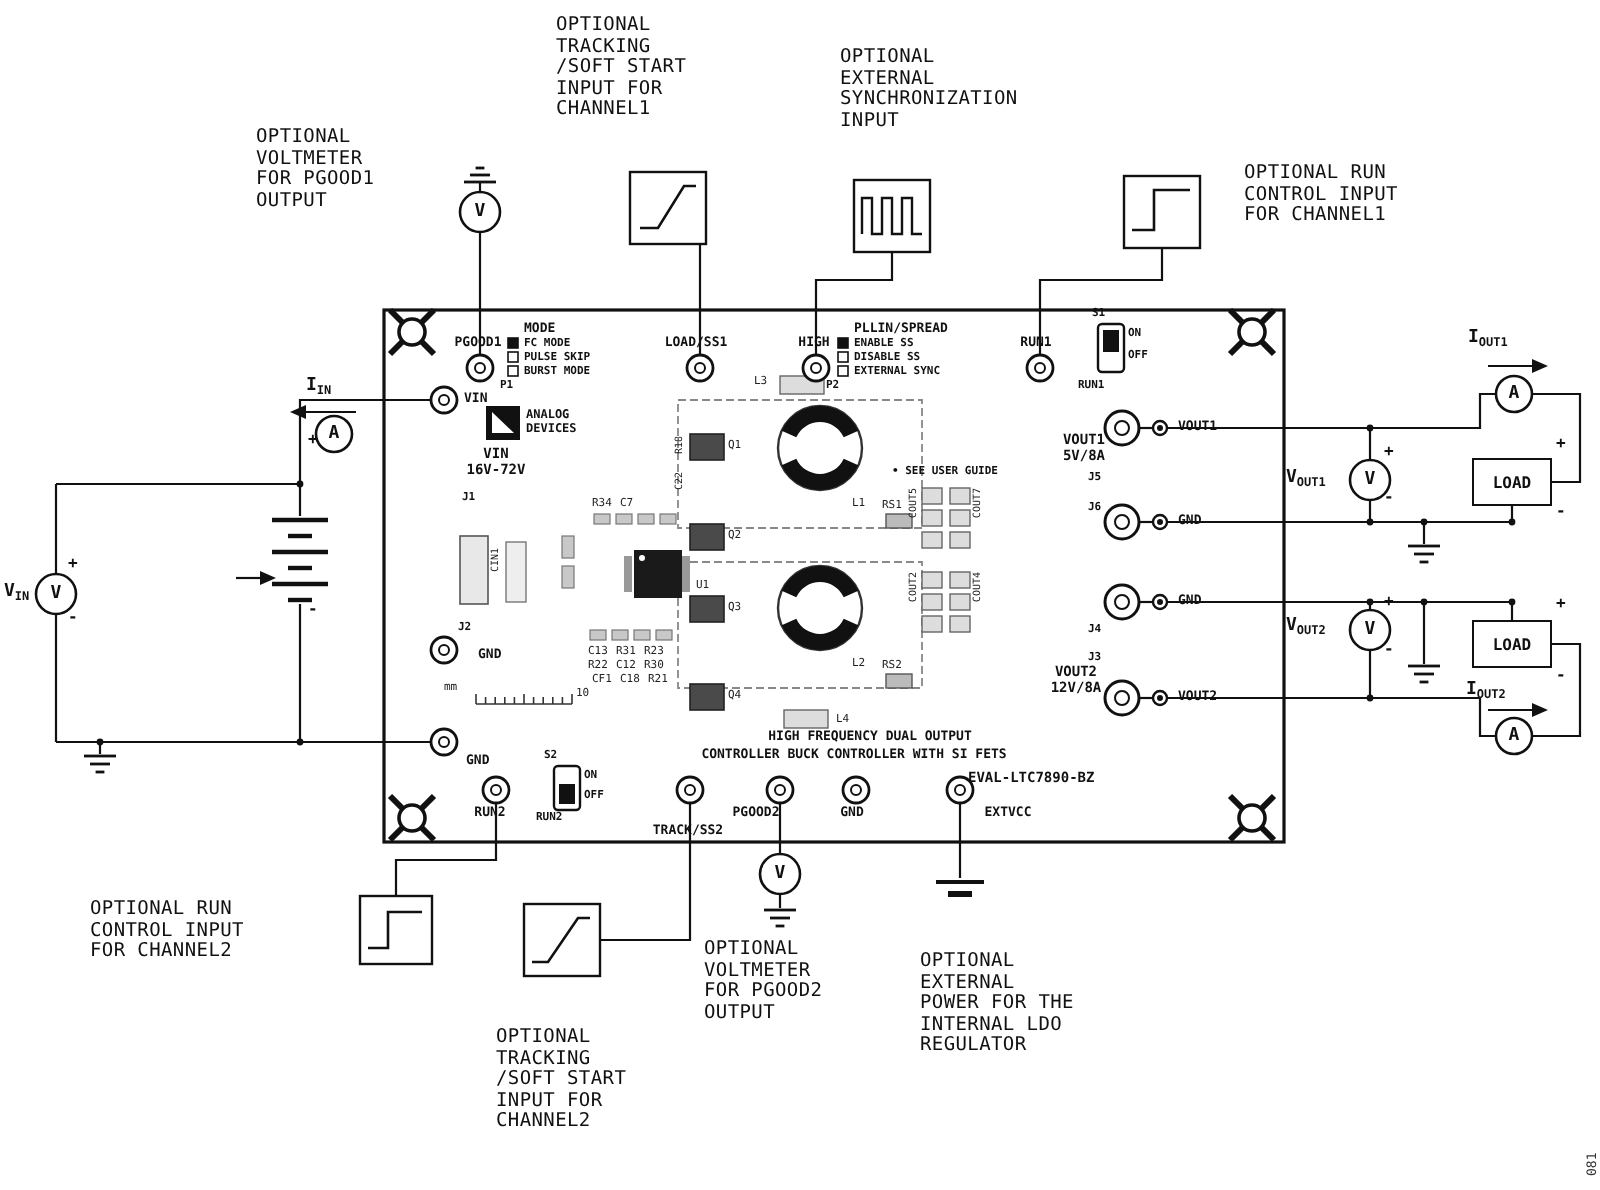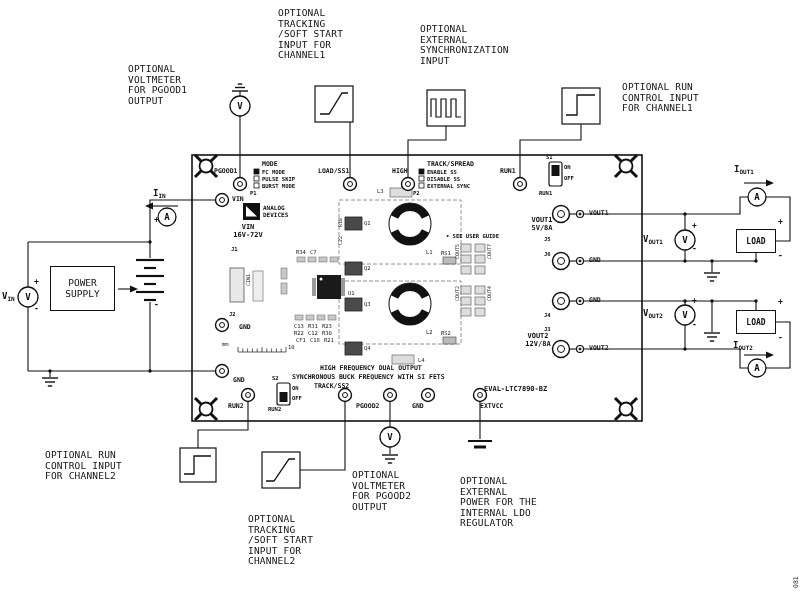--- a/index.html
+++ b/index.html
@@ -14,21 +14,21 @@
   .vert{writing-mode:vertical-rl;transform:rotate(180deg);font-size:5px;}
   .mletter{position:absolute;width:20px;text-align:center;font-size:9px;font-weight:bold;}
   .sig{position:absolute;font-size:9px;font-weight:bold;}
   .sig .sub{font-size:6px;vertical-align:-2px;}
   .pm{position:absolute;font-size:8px;font-weight:bold;}
   .loadbox{position:absolute;border:1.5px solid #111;display:flex;align-items:center;justify-content:center;
            font-size:8px;font-weight:bold;background:#fff;}
   .psbox{position:absolute;border:1.5px solid #111;display:flex;align-items:center;justify-content:center;
          text-align:center;white-space:pre-line;font-size:9.5px;line-height:10.6px;background:#fff;}
   .fig{position:absolute;font-size:6.5px;transform:rotate(-90deg);transform-origin:0 0;color:#333;}
-  .ctr{text-align:left;}
+  .ctr{text-align:center;}
 </style>
 </head>
 <body>
 
 <div id="canvas">
 
 <svg id="gfx" width="800" height="595" viewBox="0 0 800 595">
 
   <g>
     <rect x="192" y="155" width="450" height="266" fill="#fff" stroke="#111" stroke-width="1.6"></rect>
@@ -421,35 +421,33 @@
 <div class="ann" style="left:352px;top:470px">OPTIONAL
 VOLTMETER
 FOR PGOOD2
 OUTPUT</div>
 <div class="ann" style="left:460px;top:476px">OPTIONAL
 EXTERNAL
 POWER FOR THE
 INTERNAL LDO
 REGULATOR</div>
 
-<div class="psbox" style="left:50px;top:266px;width:63px;height:43px">POWER
-SUPPLY</div>
 
 <div class="loadbox" style="left:736px;top:229px;width:38px;height:22px">LOAD</div>
 <div class="loadbox" style="left:736px;top:310px;width:38px;height:22px">LOAD</div>
 
 <div class="blbl ctr" style="left:214px;top:168px;width:50px">PGOOD1</div>
 <div class="blbl" style="left:262px;top:161px">MODE</div>
 <div class="blbl t5" style="left:262px;top:169px">FC MODE</div>
 <div class="blbl t5" style="left:262px;top:176px">PULSE SKIP</div>
 <div class="blbl t5" style="left:262px;top:183px">BURST MODE</div>
 <div class="blbl t5" style="left:250px;top:190px">P1</div>
 <div class="blbl ctr" style="left:318px;top:168px;width:60px">LOAD/SS1</div>
 <div class="blbl ctr" style="left:392px;top:168px;width:30px">HIGH</div>
-<div class="blbl" style="left:427px;top:161px">TRACK/SPREAD</div>
+<div class="blbl" style="left:427px;top:161px">PLLIN/SPREAD</div>
 <div class="blbl t5" style="left:427px;top:169px">ENABLE SS</div>
 <div class="blbl t5" style="left:427px;top:176px">DISABLE SS</div>
 <div class="blbl t5" style="left:427px;top:183px">EXTERNAL SYNC</div>
 <div class="blbl t5" style="left:413px;top:190px">P2</div>
 <div class="blbl ctr" style="left:500px;top:168px;width:36px">RUN1</div>
 <div class="blbl t5" style="left:546px;top:154px">S1</div>
 <div class="blbl t5" style="left:564px;top:164px">ON</div>
 <div class="blbl t5" style="left:564px;top:175px">OFF</div>
 <div class="blbl t5" style="left:539px;top:190px">RUN1</div>
 
@@ -472,30 +470,30 @@
 <div class="blbl t5" style="left:544px;top:326px">J3</div>
 <div class="blbl" style="left:589px;top:345px">VOUT2</div>
 <div class="spec" style="left:516px;top:333px;width:44px">VOUT2
 12V/8A</div>
 
 <div class="blbl ctr" style="left:228px;top:403px;width:34px">RUN2</div>
 <div class="blbl t5" style="left:272px;top:375px">S2</div>
 <div class="blbl t5" style="left:292px;top:385px">ON</div>
 <div class="blbl t5" style="left:292px;top:395px">OFF</div>
 <div class="blbl t5" style="left:268px;top:406px">RUN2</div>
-<div class="blbl ctr" style="left:314px;top:383px;width:60px">TRACK/SS2</div>
+<div class="blbl ctr" style="left:314px;top:412px;width:60px">TRACK/SS2</div>
 <div class="blbl ctr" style="left:356px;top:403px;width:44px">PGOOD2</div>
 <div class="blbl ctr" style="left:412px;top:403px;width:28px">GND</div>
 <div class="blbl ctr" style="left:480px;top:403px;width:48px">EXTVCC</div>
 
 <div class="blbl" style="left:263px;top:204px;font-size:6px">ANALOG</div>
 <div class="blbl" style="left:263px;top:211px;font-size:6px">DEVICES</div>
 <div class="blbl t5" style="left:446px;top:233px">• SEE USER GUIDE</div>
 <div class="blbl ctr" style="left:320px;top:365px;width:230px">HIGH FREQUENCY DUAL OUTPUT</div>
-<div class="blbl ctr" style="left:292px;top:374px;width:270px">SYNCHRONOUS BUCK FREQUENCY WITH SI FETS</div>
+<div class="blbl ctr" style="left:292px;top:374px;width:270px">CONTROLLER BUCK CONTROLLER WITH SI FETS</div>
 <div class="blbl" style="left:484px;top:386px;font-size:7px">EVAL-LTC7890-BZ</div>
 <div class="clbl" style="left:222px;top:341px">mm</div>
 <div class="clbl" style="left:288px;top:344px">10</div>
 
 <div class="clbl" style="left:364px;top:220px">Q1</div>
 <div class="clbl" style="left:364px;top:265px">Q2</div>
 <div class="clbl" style="left:364px;top:301px">Q3</div>
 <div class="clbl" style="left:364px;top:345px">Q4</div>
 <div class="clbl" style="left:426px;top:249px">L1</div>
 <div class="clbl" style="left:426px;top:329px">L2</div>

